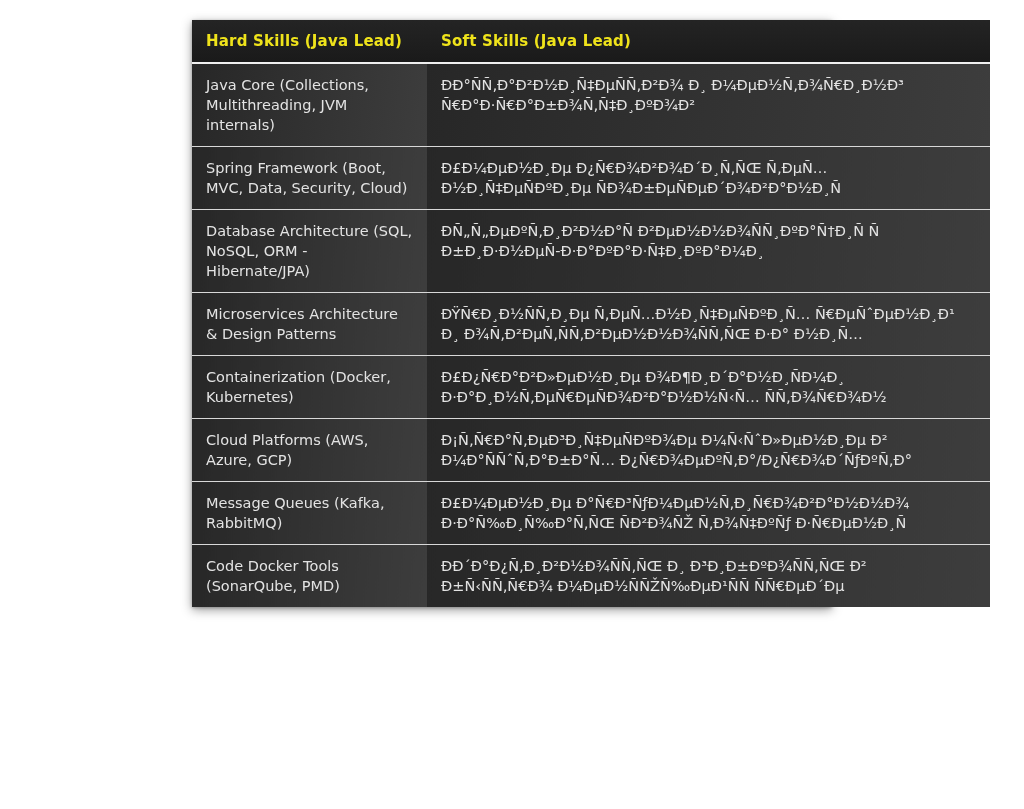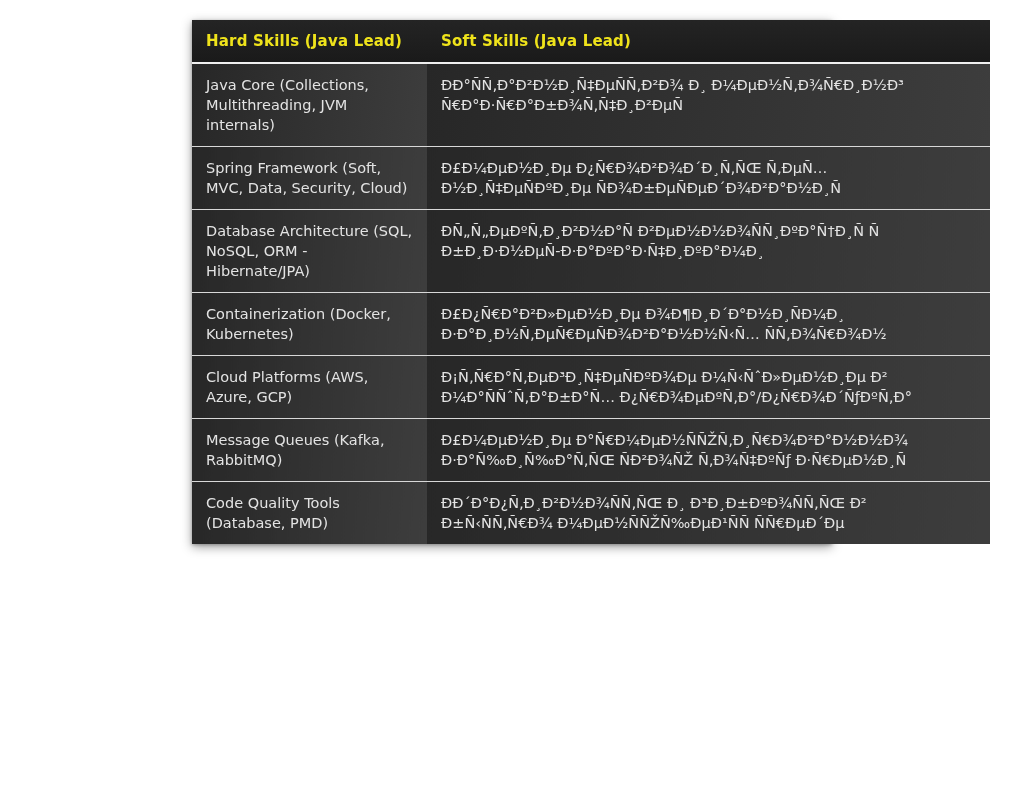--- a/index.html
+++ b/index.html
@@ -57,50 +57,54 @@
     </colgroup>
     <thead>
       <tr>
         <th>Hard Skills (Java Lead)</th>
         <th>Soft Skills (Java Lead)</th>
       </tr>
     </thead>
     <tbody id="rows-body">
   <tr>
     <td>Java Core (Collections, Multithreading, JVM internals)</td>
-    <td>ÐÐ°ÑÑ‚Ð°Ð²Ð½Ð¸Ñ‡ÐµÑÑ‚Ð²Ð¾ Ð¸ Ð¼ÐµÐ½Ñ‚Ð¾Ñ€Ð¸Ð½Ð³ Ñ€Ð°Ð·Ñ€Ð°Ð±Ð¾Ñ‚Ñ‡Ð¸Ð²ÐµÑ</td>
+    <td>ÐÐ°ÑÑ‚Ð°Ð²Ð½Ð¸Ñ‡ÐµÑÑ‚Ð²Ð¾ Ð¸ Ð¼ÐµÐ½Ñ‚Ð¾Ñ€Ð¸Ð½Ð³ Ñ€Ð°Ð·Ñ€Ð°Ð±Ð¾Ñ‚Ñ‡Ð¸ÐºÐ¾Ð²</td>
   </tr>
 
   <tr>
-    <td>Spring Framework (Soft, MVC, Data, Security, Cloud)</td>
+    <td>Spring Framework (Boot, MVC, Data, Security, Cloud)</td>
     <td>Ð£Ð¼ÐµÐ½Ð¸Ðµ Ð¿Ñ€Ð¾Ð²Ð¾Ð´Ð¸Ñ‚ÑŒ Ñ‚ÐµÑ…Ð½Ð¸Ñ‡ÐµÑÐºÐ¸Ðµ ÑÐ¾Ð±ÐµÑÐµÐ´Ð¾Ð²Ð°Ð½Ð¸Ñ</td>
   </tr>
 
   <tr>
     <td>Database Architecture (SQL, NoSQL, ORM - Hibernate/JPA)</td>
     <td>ÐÑ„Ñ„ÐµÐºÑ‚Ð¸Ð²Ð½Ð°Ñ Ð²ÐµÐ½Ð½Ð¾ÑÑ¸ÐºÐ°Ñ†Ð¸Ñ Ñ Ð±Ð¸Ð·Ð½ÐµÑ-Ð·Ð°ÐºÐ°Ð·Ñ‡Ð¸ÐºÐ°Ð¼Ð¸</td>
   </tr>
 
+  <tr>
+    <td>Microservices Architecture &amp; Design Patterns</td>
+    <td>ÐŸÑ€Ð¸Ð½ÑÑ‚Ð¸Ðµ Ñ‚ÐµÑ…Ð½Ð¸Ñ‡ÐµÑÐºÐ¸Ñ… Ñ€ÐµÑˆÐµÐ½Ð¸Ð¹ Ð¸ Ð¾Ñ‚Ð²ÐµÑ‚ÑÑ‚Ð²ÐµÐ½Ð½Ð¾ÑÑ‚ÑŒ Ð·Ð° Ð½Ð¸Ñ…</td>
+  </tr>
 
 
 
   <tr>
     <td>Containerization (Docker, Kubernetes)</td>
     <td>Ð£Ð¿Ñ€Ð°Ð²Ð»ÐµÐ½Ð¸Ðµ Ð¾Ð¶Ð¸Ð´Ð°Ð½Ð¸ÑÐ¼Ð¸ Ð·Ð°Ð¸Ð½Ñ‚ÐµÑ€ÐµÑÐ¾Ð²Ð°Ð½Ð½Ñ‹Ñ… ÑÑ‚Ð¾Ñ€Ð¾Ð½</td>
   </tr>
 
   <tr>
     <td>Cloud Platforms (AWS, Azure, GCP)</td>
     <td>Ð¡Ñ‚Ñ€Ð°Ñ‚ÐµÐ³Ð¸Ñ‡ÐµÑÐºÐ¾Ðµ Ð¼Ñ‹ÑˆÐ»ÐµÐ½Ð¸Ðµ Ð² Ð¼Ð°ÑÑˆÑ‚Ð°Ð±Ð°Ñ… Ð¿Ñ€Ð¾ÐµÐºÑ‚Ð°/Ð¿Ñ€Ð¾Ð´ÑƒÐºÑ‚Ð°</td>
   </tr>
 
   <tr>
     <td>Message Queues (Kafka, RabbitMQ)</td>
-    <td>Ð£Ð¼ÐµÐ½Ð¸Ðµ Ð°Ñ€Ð¼ÐµÐ½ÑÑŽÑ‚Ð¸Ñ€Ð¾Ð²Ð°Ð½Ð½Ð¾ Ð·Ð°Ñ‰Ð¸Ñ‰Ð°Ñ‚ÑŒ ÑÐ²Ð¾ÑŽ Ñ‚Ð¾Ñ‡ÐºÑƒ Ð·Ñ€ÐµÐ½Ð¸Ñ</td>
+    <td>Ð£Ð¼ÐµÐ½Ð¸Ðµ Ð°Ñ€Ð³ÑƒÐ¼ÐµÐ½Ñ‚Ð¸Ñ€Ð¾Ð²Ð°Ð½Ð½Ð¾ Ð·Ð°Ñ‰Ð¸Ñ‰Ð°Ñ‚ÑŒ ÑÐ²Ð¾ÑŽ Ñ‚Ð¾Ñ‡ÐºÑƒ Ð·Ñ€ÐµÐ½Ð¸Ñ</td>
   </tr>
 
   <tr>
-    <td>Code Quality Tools (Database, PMD)</td>
+    <td>Code Docker Tools (SonarQube, PMD)</td>
     <td>ÐÐ´Ð°Ð¿Ñ‚Ð¸Ð²Ð½Ð¾ÑÑ‚ÑŒ Ð¸ Ð³Ð¸Ð±ÐºÐ¾ÑÑ‚ÑŒ Ð² Ð±Ñ‹ÑÑ‚Ñ€Ð¾ Ð¼ÐµÐ½ÑÑŽÑ‰ÐµÐ¹ÑÑ ÑÑ€ÐµÐ´Ðµ</td>
   </tr>
 </tbody>
   </table>
 </div>
 
 </body></html>

